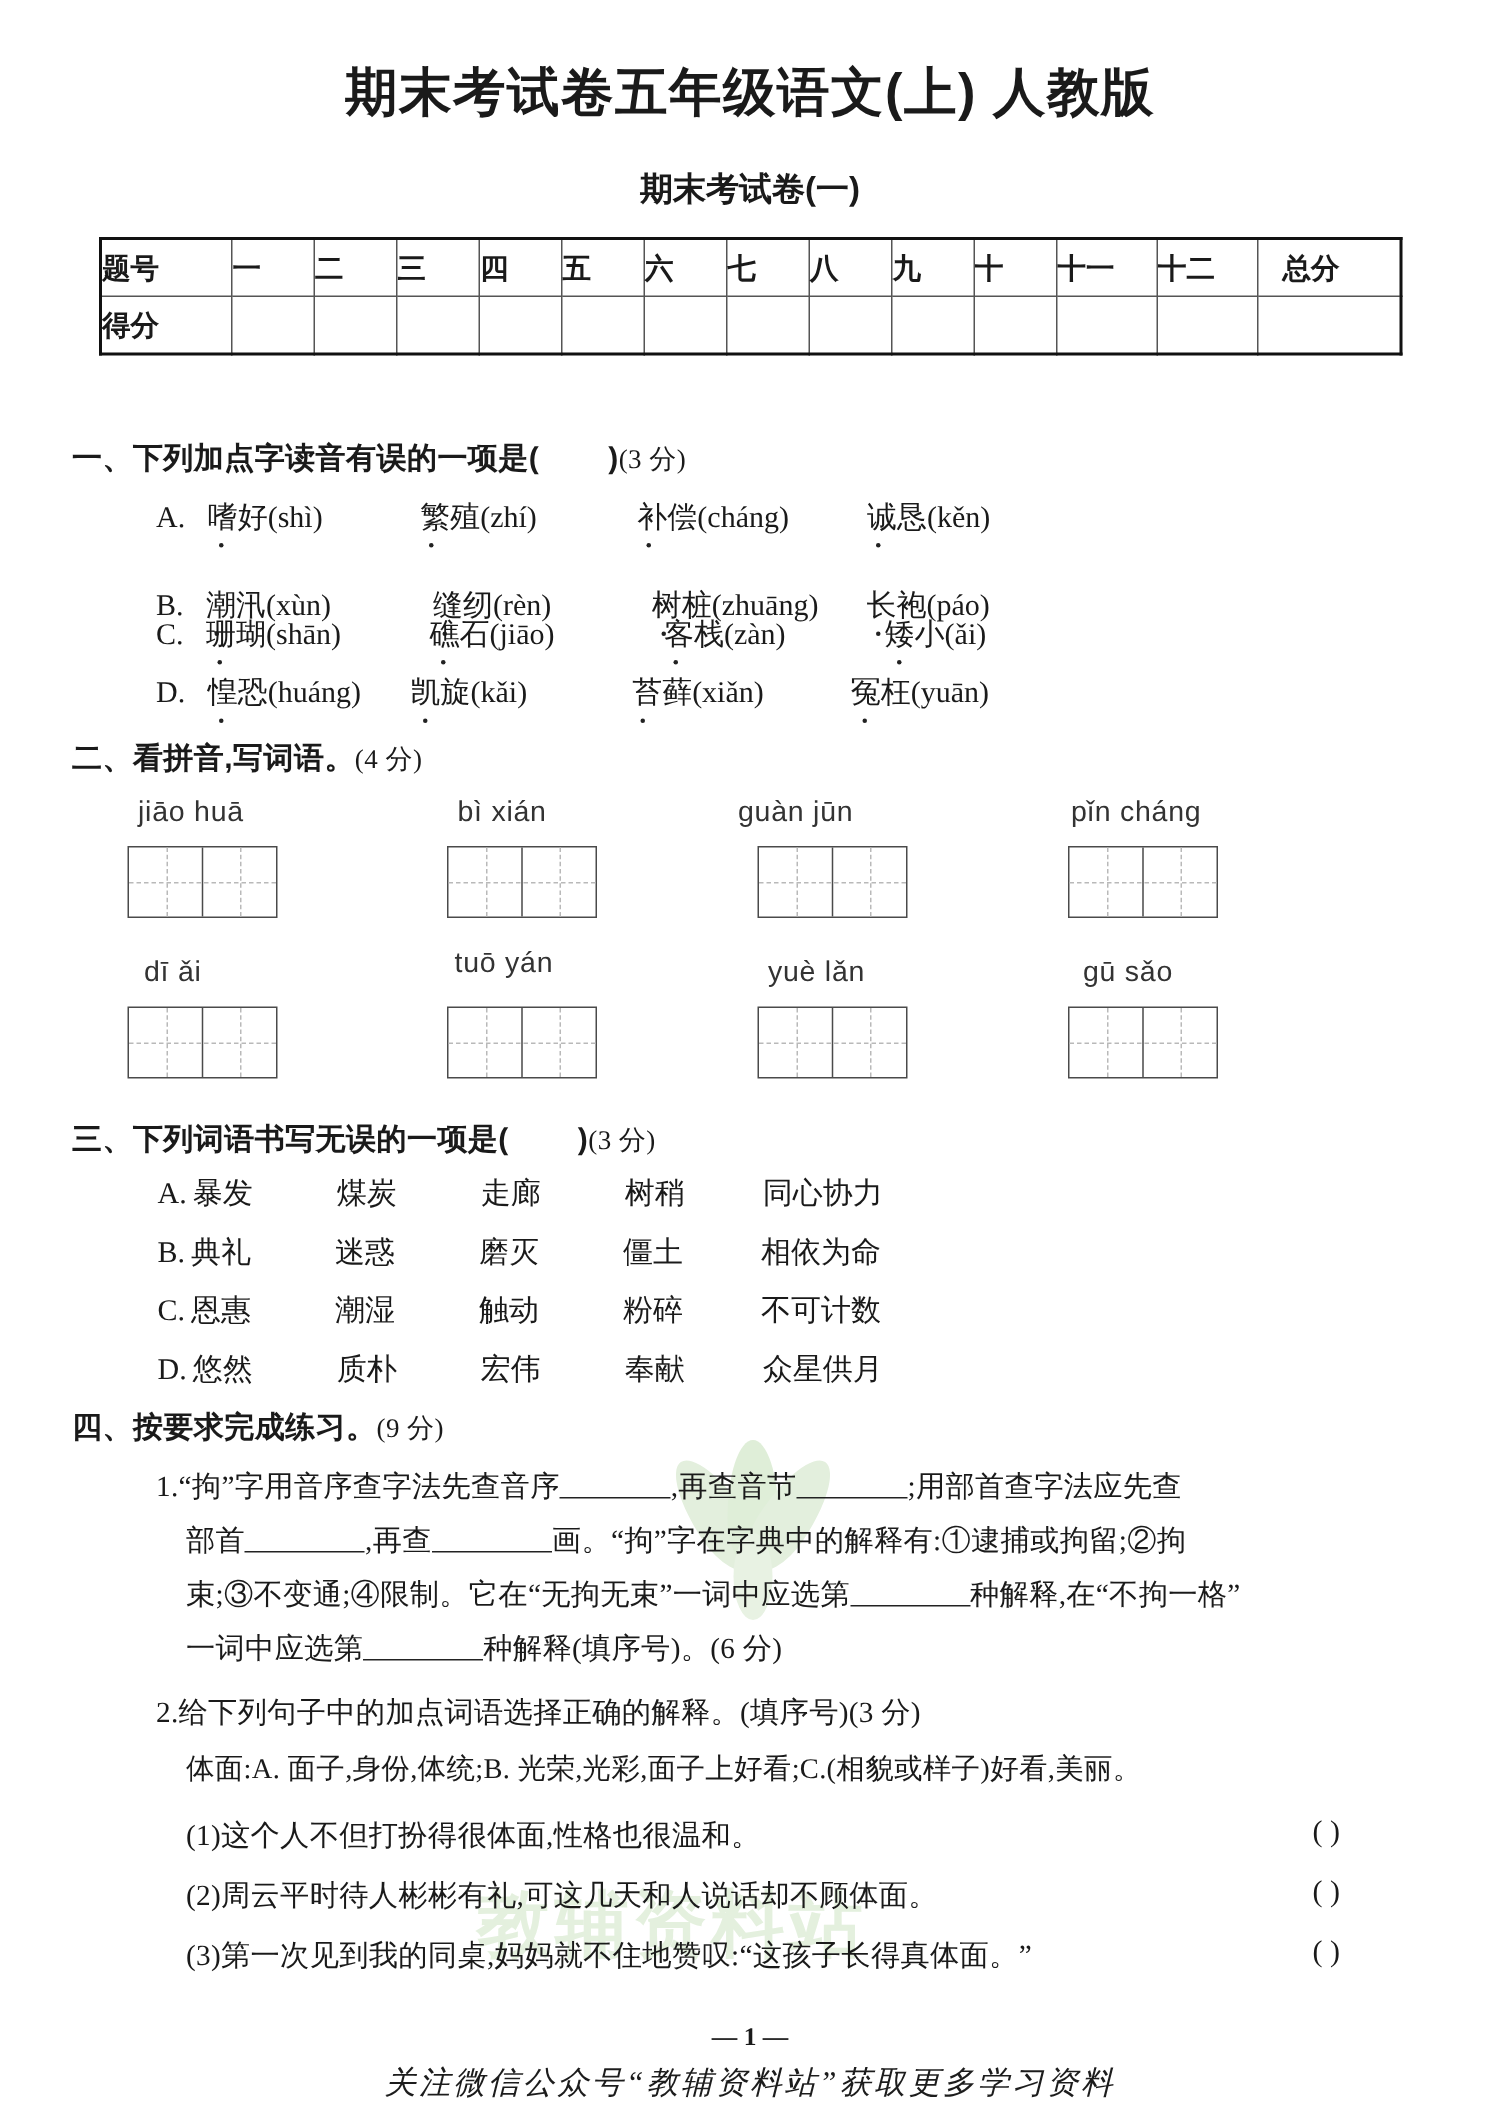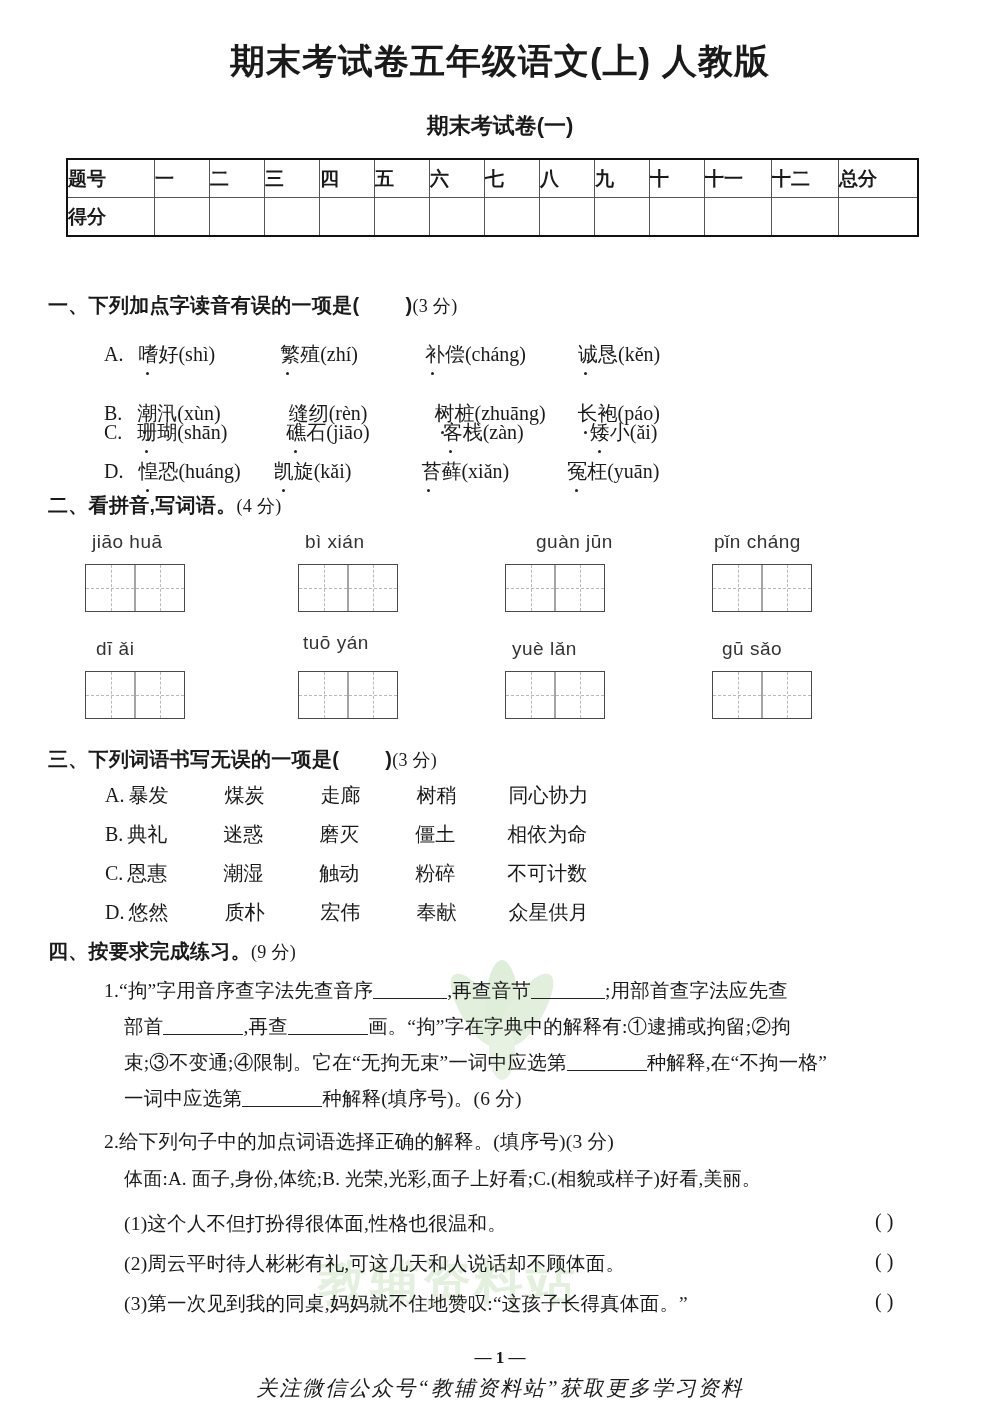--- a/index.html
+++ b/index.html
@@ -105,21 +105,21 @@
     height: 37px;
     text-align: left;
     vertical-align: middle;
     font-size: 19px;
     font-weight: 700;
     padding: 0;
   }
   .score-table td.label-cell { width: 86px; }
   .score-table td.num-cell   { width: 54px; }
   .score-table td.wide-cell  { width: 66px; }
-  .score-table td.total-cell { width: 78px; }
+  .score-table td.total-cell { width: 78px; padding-left: 16px; }
 
   
   .sec-head {
     position: absolute;
     font-family: "Liberation Sans", "DejaVu Sans", sans-serif;
     font-weight: 700;
     font-size: 20px;
     white-space: nowrap;
     letter-spacing: 0.3px;
   }
@@ -132,21 +132,20 @@
   
   .opt-row {
     position: absolute;
     font-size: 20px;
     white-space: nowrap;
   }
   .opt-letter { display: inline-block; }
   .word {
     position: relative;
     display: inline-block;
-    margin-top: 10px;
   }
   .dot-u::after {
     content: "";
     position: absolute;
     left: 8px;
     bottom: -7px;
     width: 3px; height: 3px;
     border-radius: 50%;
     background: #222;
   }
@@ -352,21 +351,21 @@
     <span style="display:inline-block;width:48px;"></span>
     <span class="word dot-u">冤枉</span><span>(yuān)</span>
   </div>
 
   <div class="sec-head" style="left:48px; top:492px;">
     <span>二、看拼音,写词语。</span><span class="pts">(4 分)</span>
   </div>
 
   <div class="pinyin-lbl" style="left:92px; top:531px;">jiāo  huā</div>
   <div class="pinyin-lbl" style="left:305px; top:531px;">bì   xián</div>
-  <div class="pinyin-lbl" style="left:536px; top:531px;">guàn  jūn</div>
+  <div class="pinyin-lbl" style="left:492px; top:531px;">guàn  jūn</div>
   <div class="pinyin-lbl" style="left:714px; top:531px;">pǐn cháng</div>
 
   <div class="grid-box" style="left:85px; top:564px;">
     <div class="dash-v1"></div>
       <div class="dash-v2"></div>
       <div class="dash-h"></div>
       <div class="mid-v"></div>
   </div>
   <div class="grid-box" style="left:298px; top:564px;">
     <div class="dash-v1"></div>

